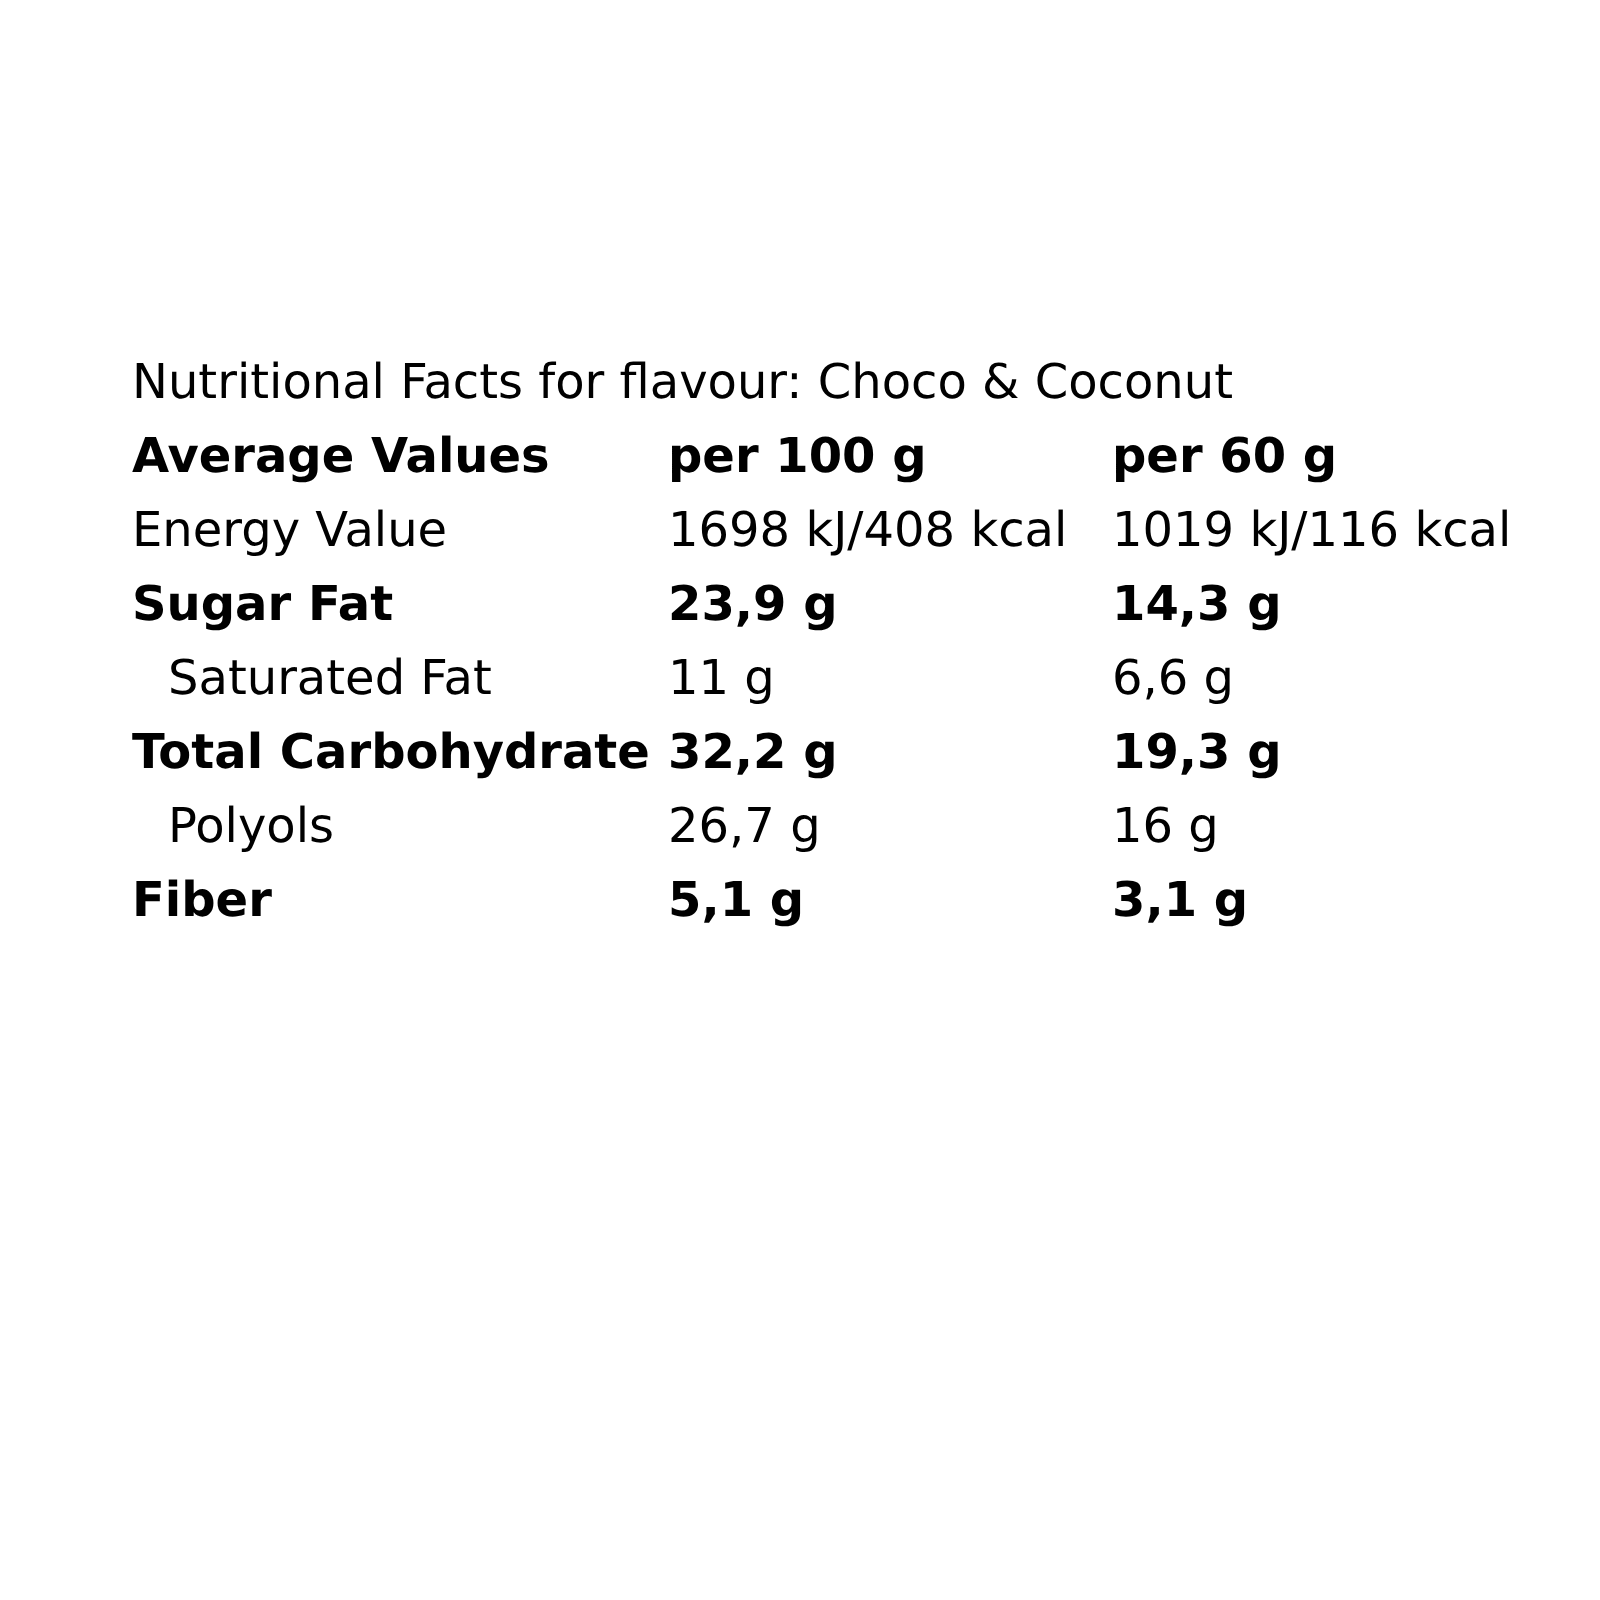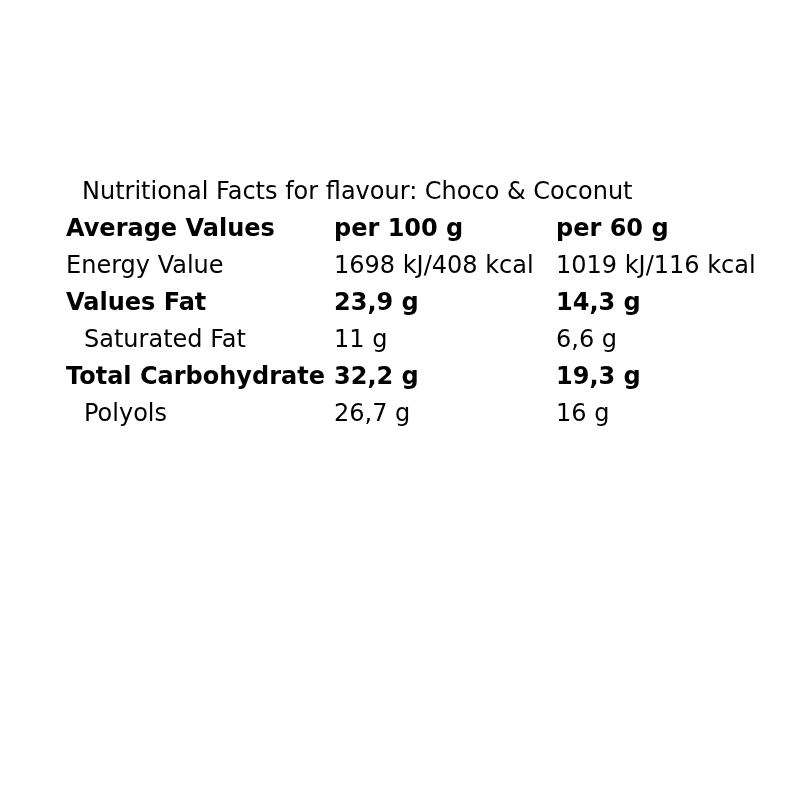--- a/index.html
+++ b/index.html
@@ -18,21 +18,20 @@
     position: absolute;
     left: 66px;
     top: 172px;
     width: 720px;
   }
   .title {
     font-size: 24px;
     line-height: 38px;
     white-space: nowrap;
     font-weight: 400;
-    margin-left: 16px;
   }
   table.facts {
     border-collapse: collapse;
     table-layout: fixed;
     width: 712px;
   }
   table.facts td {
     padding: 0;
     font-size: 24px;
     line-height: 37px;
@@ -65,35 +64,40 @@
         <td class="bold">Average Values</td>
         <td class="bold">per 100 g</td>
         <td class="bold">per 60 g</td>
       </tr>
     <tr>
           <td class="normal">Energy Value</td>
           <td class="normal">1698 kJ/408 kcal</td>
           <td class="normal">1019 kJ/116 kcal</td>
         </tr>
         <tr>
-          <td class="bold">Values Fat</td>
+          <td class="bold">Sugar Fat</td>
           <td class="bold">23,9 g</td>
           <td class="bold">14,3 g</td>
         </tr>
         <tr>
           <td class="normal indent">Saturated Fat</td>
           <td class="normal">11 g</td>
           <td class="normal">6,6 g</td>
         </tr>
         <tr>
           <td class="bold">Total Carbohydrate</td>
           <td class="bold">32,2 g</td>
           <td class="bold">19,3 g</td>
         </tr>
         <tr>
           <td class="normal indent">Polyols</td>
           <td class="normal">26,7 g</td>
           <td class="normal">16 g</td>
         </tr>
+        <tr>
+          <td class="bold">Fiber</td>
+          <td class="bold">5,1 g</td>
+          <td class="bold">3,1 g</td>
+        </tr>
       </tbody>
   </table>
 
 </div>
 
 </body></html>

